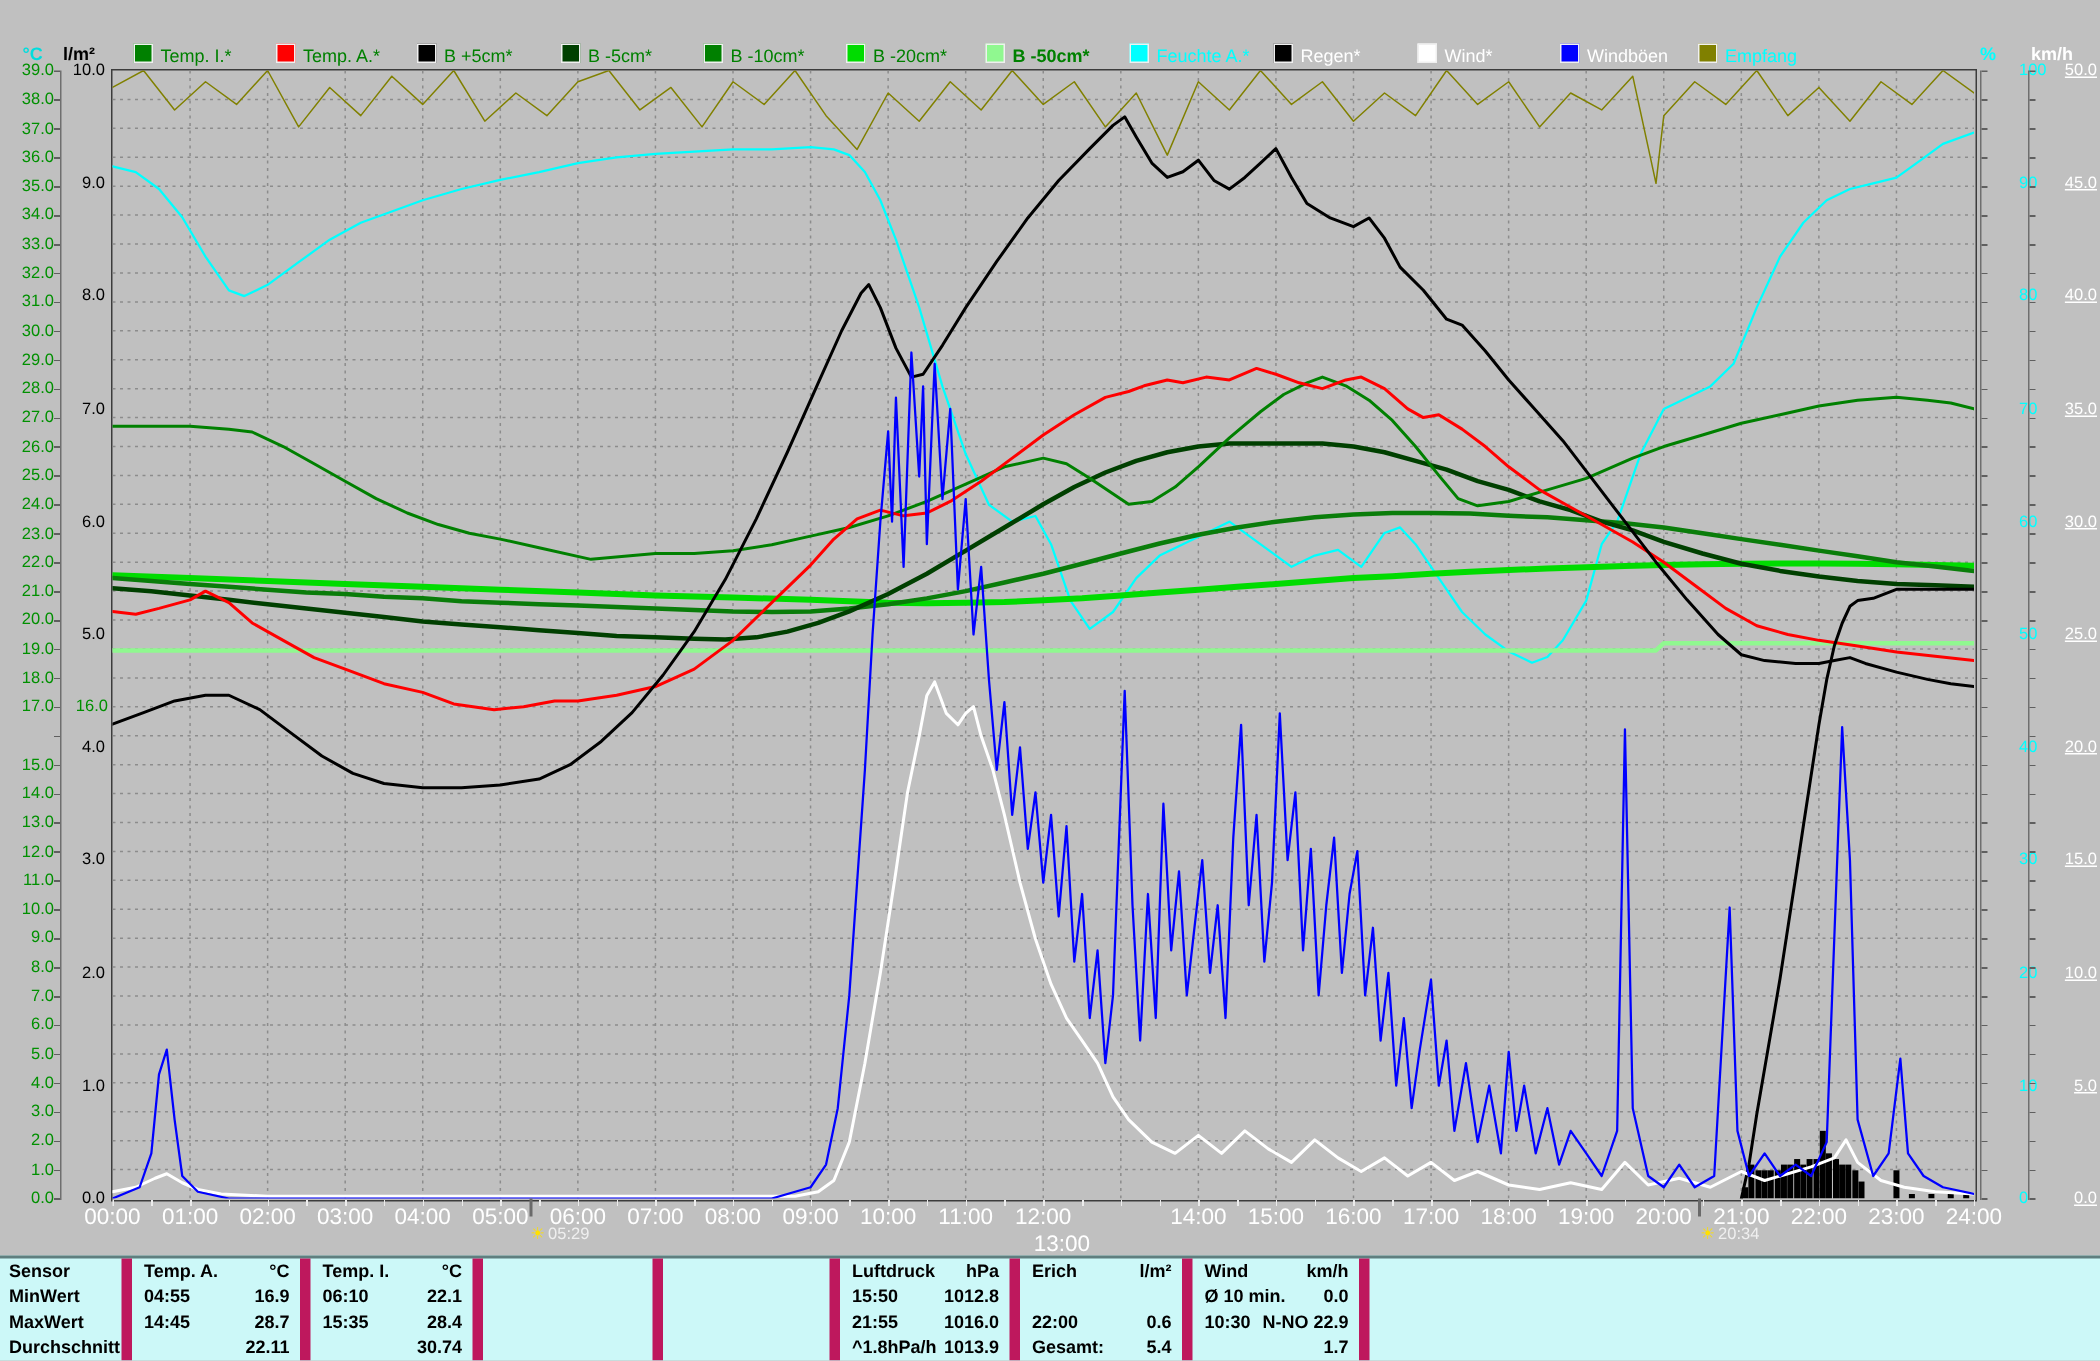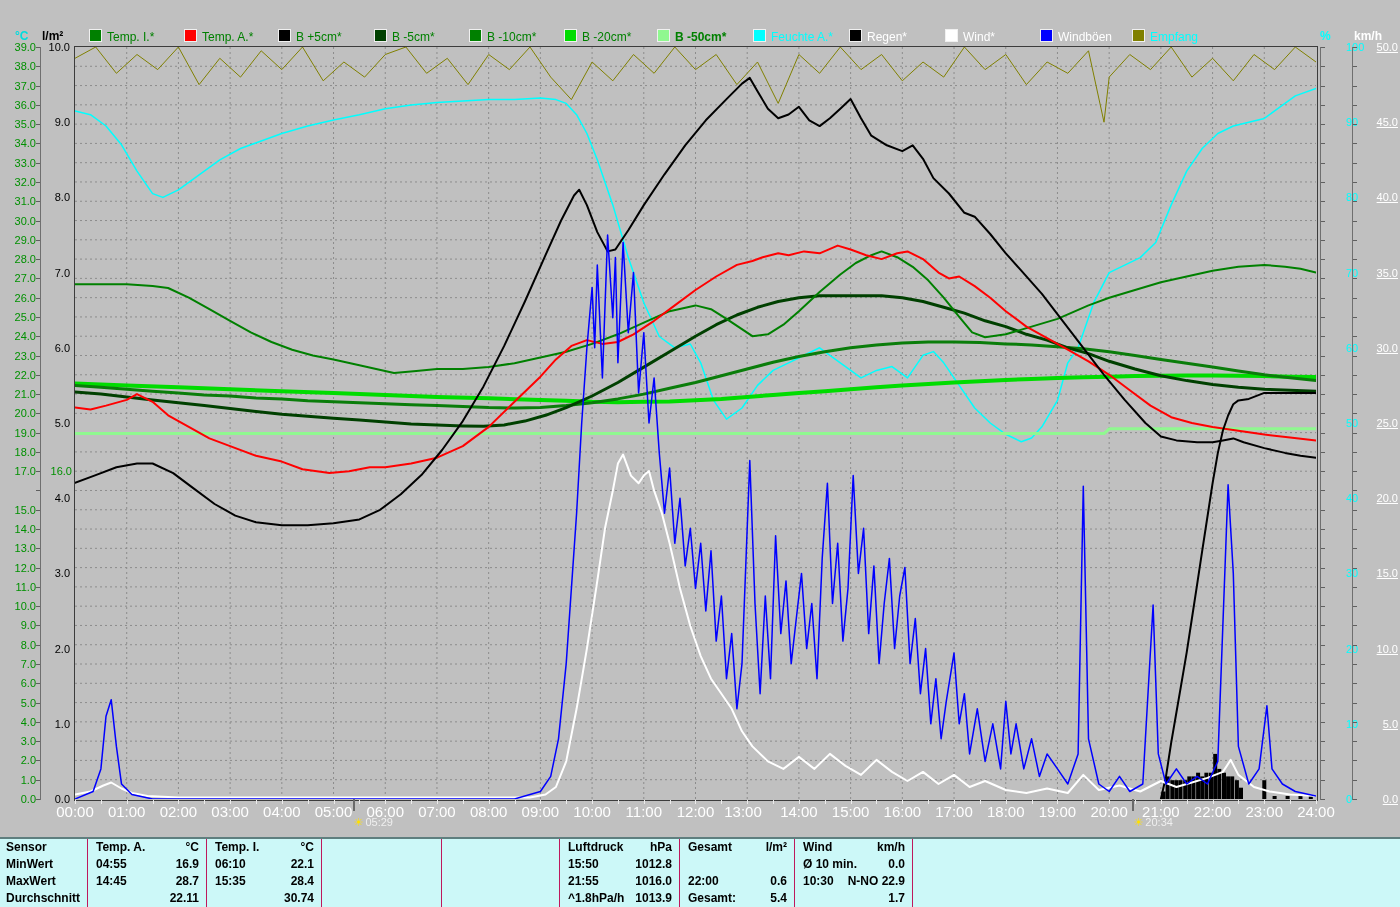--- a/index.html
+++ b/index.html
@@ -21,21 +21,21 @@
     background:repeating-linear-gradient(to bottom,#5f5f5f 0 1px,transparent 1px 19.282px);}
   .plot-frame{position:absolute;left:74px;top:46px;width:1242px;height:753px;border:1px solid #3c3c3c;}
   svg.plot{position:absolute;left:75px;top:47px;}
   .xticks{position:absolute;left:75px;top:800px;width:1242px;height:4px;
     background:repeating-linear-gradient(to right,#ececec 0 1px,transparent 1px 25.854px);}
   .xlab{position:absolute;top:803px;width:44px;margin-left:-22px;text-align:center;color:#fff;font-size:15px;}
   .sun{position:absolute;top:816px;color:#efefef;font-size:11px;white-space:nowrap;}
   .sun .sicon{color:#ffe000;font-size:11px;margin-right:2px;}
   .sun .stick{position:absolute;left:-1px;top:-17px;width:2px;height:12px;background:#6a6a6a;}
   .stats{position:absolute;left:0;top:837px;width:1400px;height:70px;background:#ccf8f8;border-top:2px solid #5f7f7f;font-size:12px;font-weight:bold;color:#000;}
-  .tcol{position:absolute;top:0;height:68px;border-right:1px solid #be185d;box-sizing:border-box;}
+  .tcol{position:absolute;top:0;height:68px;border-right:7px solid #be185d;box-sizing:border-box;}
   .tcol.last{border-right:none;}
   .trow{position:relative;height:17px;line-height:17px;}
   .trow .l{position:absolute;left:8px;}
   .trow .r{position:absolute;right:7px;}
   .rowlabs .trow .l{left:6px;}
 </style>
 </head>
 <body>
 
 <div class="app">
@@ -257,21 +257,21 @@
       <div class="xlab" style="left: 230.125px;">03:00</div>
       <div class="xlab" style="left: 281.833px;">04:00</div>
       <div class="xlab" style="left: 333.542px;">05:00</div>
       <div class="xlab" style="left: 385.25px;">06:00</div>
       <div class="xlab" style="left: 436.958px;">07:00</div>
       <div class="xlab" style="left: 488.667px;">08:00</div>
       <div class="xlab" style="left: 540.375px;">09:00</div>
       <div class="xlab" style="left: 592.083px;">10:00</div>
       <div class="xlab" style="left: 643.792px;">11:00</div>
       <div class="xlab" style="left: 695.5px;">12:00</div>
-      <div class="xlab" style="left: 743px;">13:00</div>
+      <div class="xlab" style="left: 708px; margin-top: 18px;">13:00</div>
       <div class="xlab" style="left: 798.917px;">14:00</div>
       <div class="xlab" style="left: 850.625px;">15:00</div>
       <div class="xlab" style="left: 902.333px;">16:00</div>
       <div class="xlab" style="left: 954.042px;">17:00</div>
       <div class="xlab" style="left: 1005.75px;">18:00</div>
       <div class="xlab" style="left: 1057.46px;">19:00</div>
       <div class="xlab" style="left: 1109.17px;">20:00</div>
       <div class="xlab" style="left: 1160.88px;">21:00</div>
       <div class="xlab" style="left: 1212.58px;">22:00</div>
       <div class="xlab" style="left: 1264.29px;">23:00</div>
@@ -385,21 +385,21 @@
           <span class="l">21:55</span>
           <span class="r">1016.0</span>
         </div>
         <div class="trow">
           <span class="l">^1.8hPa/h</span>
           <span class="r">1013.9</span>
         </div>
       </div>
       <div class="tcol" style="left: 680px; width: 115px;">
         <div class="trow">
-          <span class="l">Gesamt</span>
+          <span class="l">Erich</span>
           <span class="r">l/m²</span>
         </div>
         <div class="trow">
           <span class="l"></span>
           <span class="r"></span>
         </div>
         <div class="trow">
           <span class="l">22:00</span>
           <span class="r">0.6</span>
         </div>

